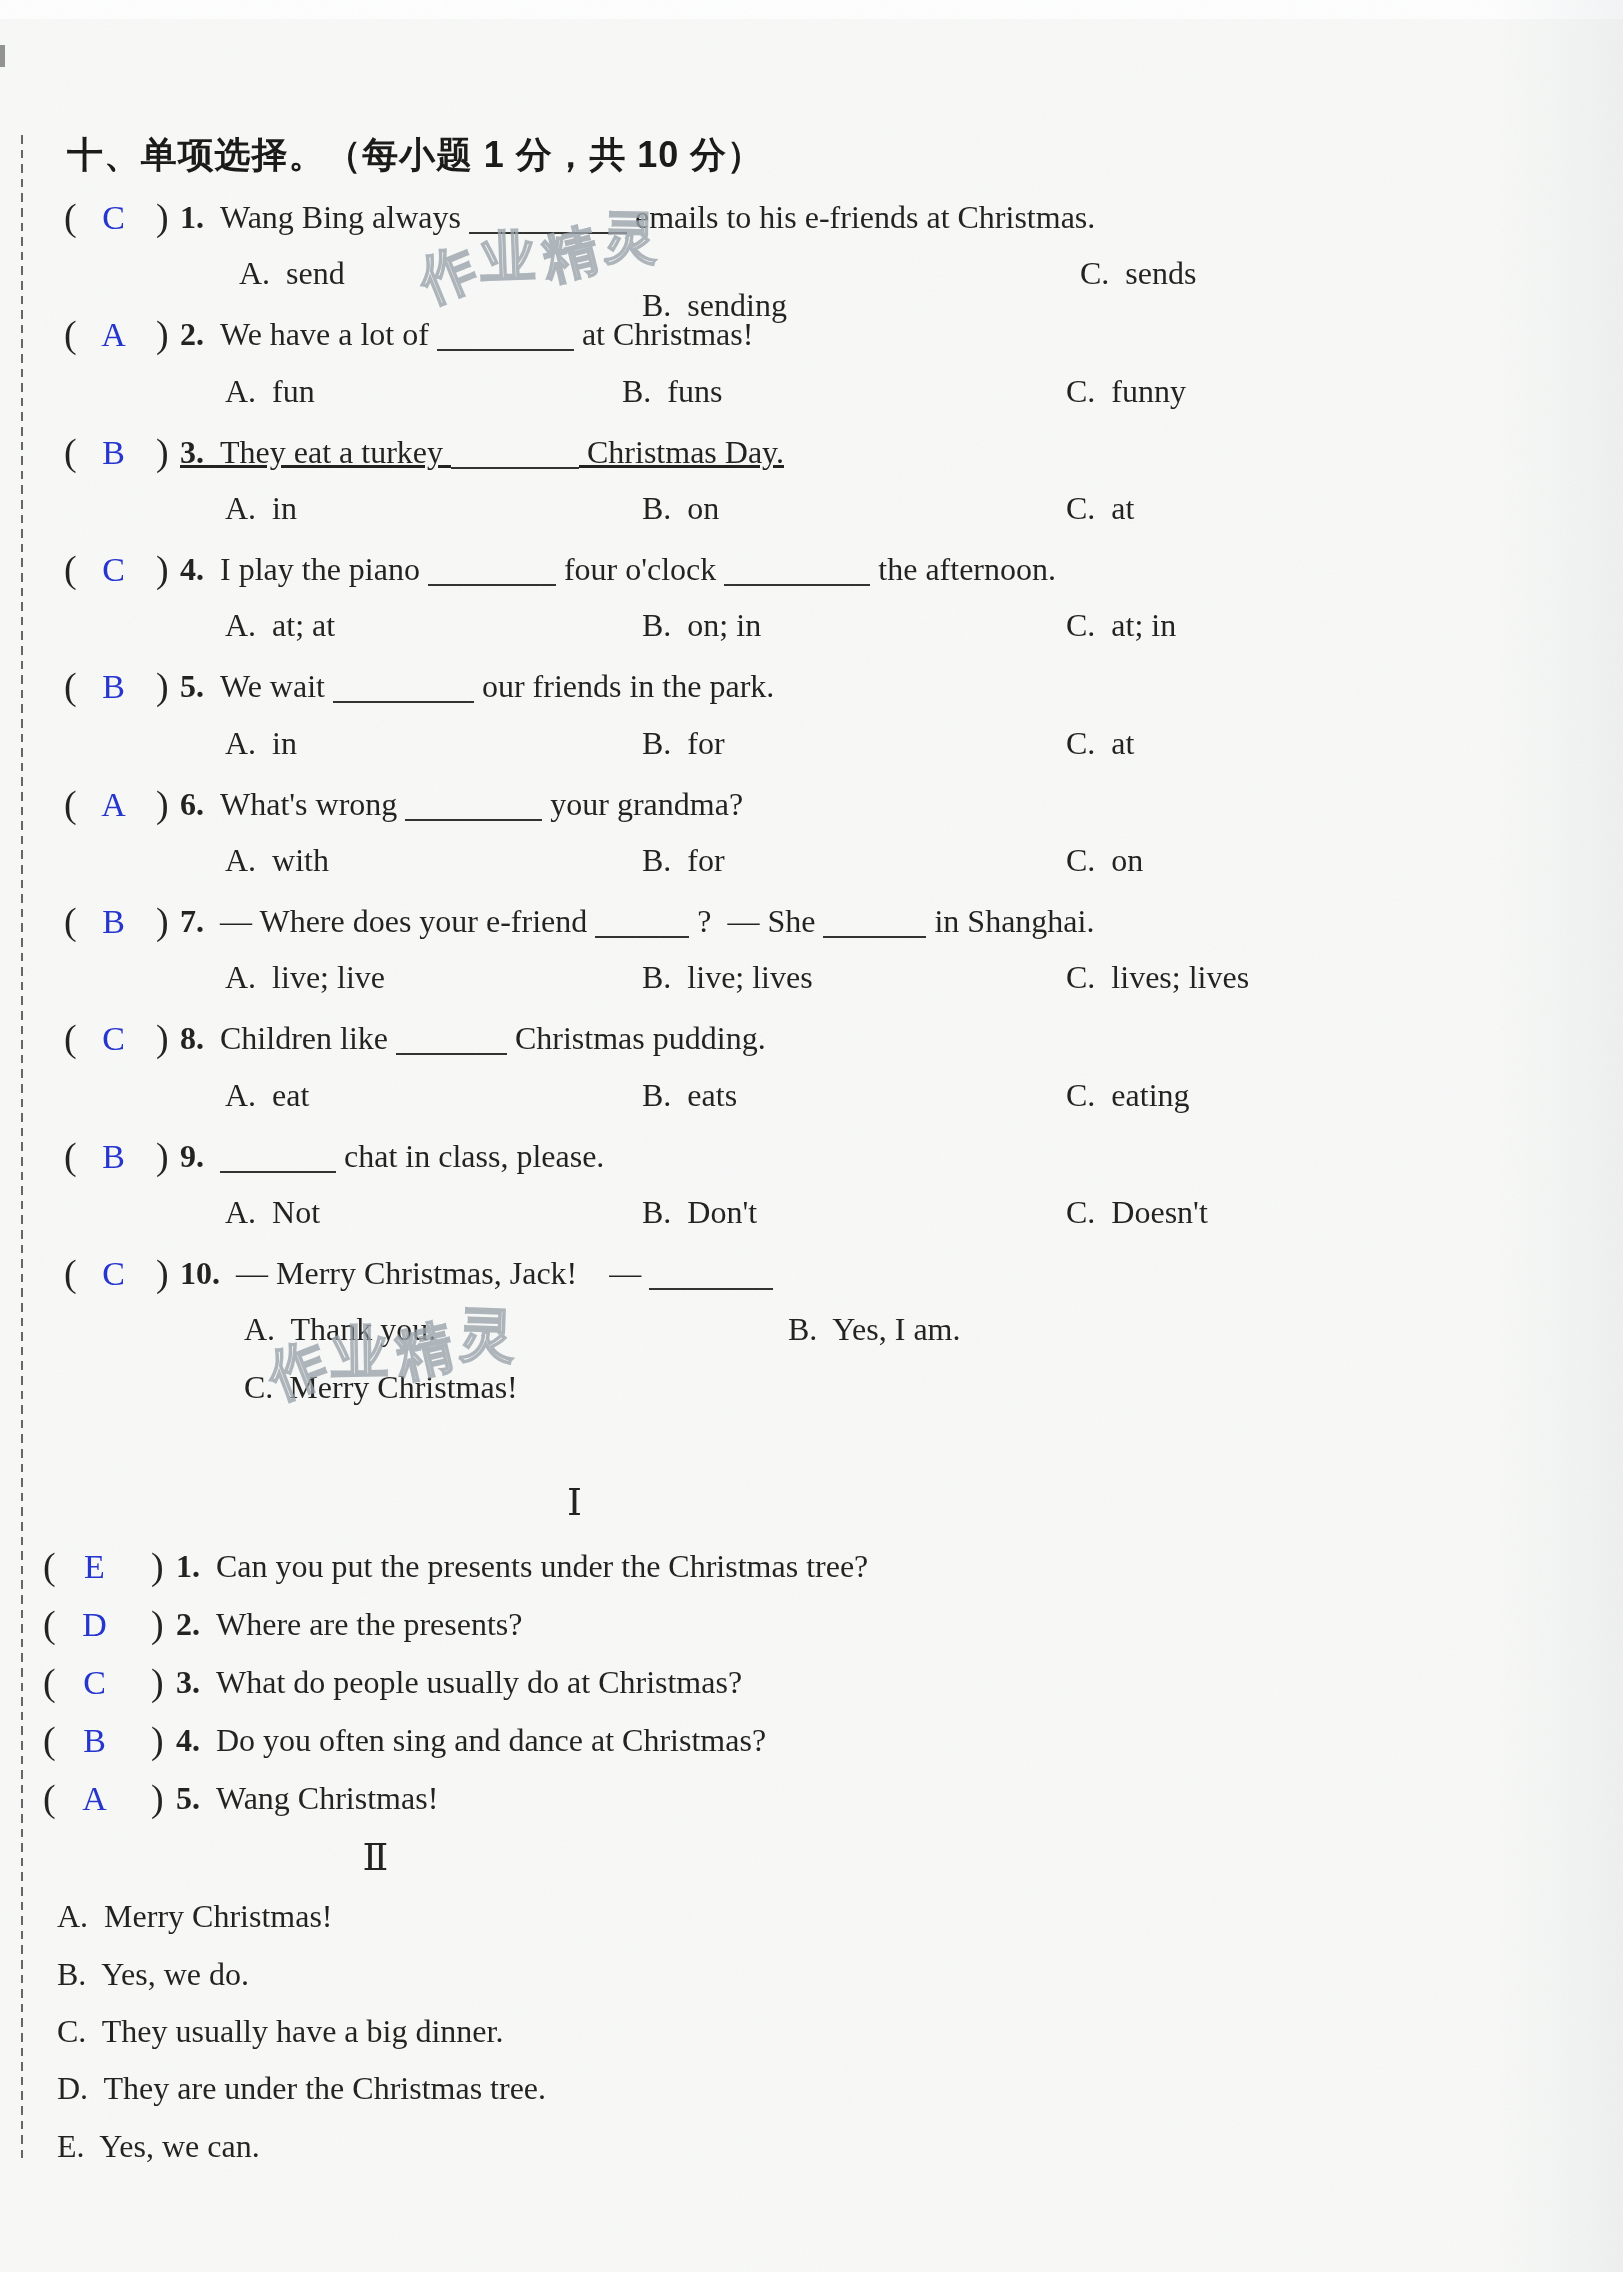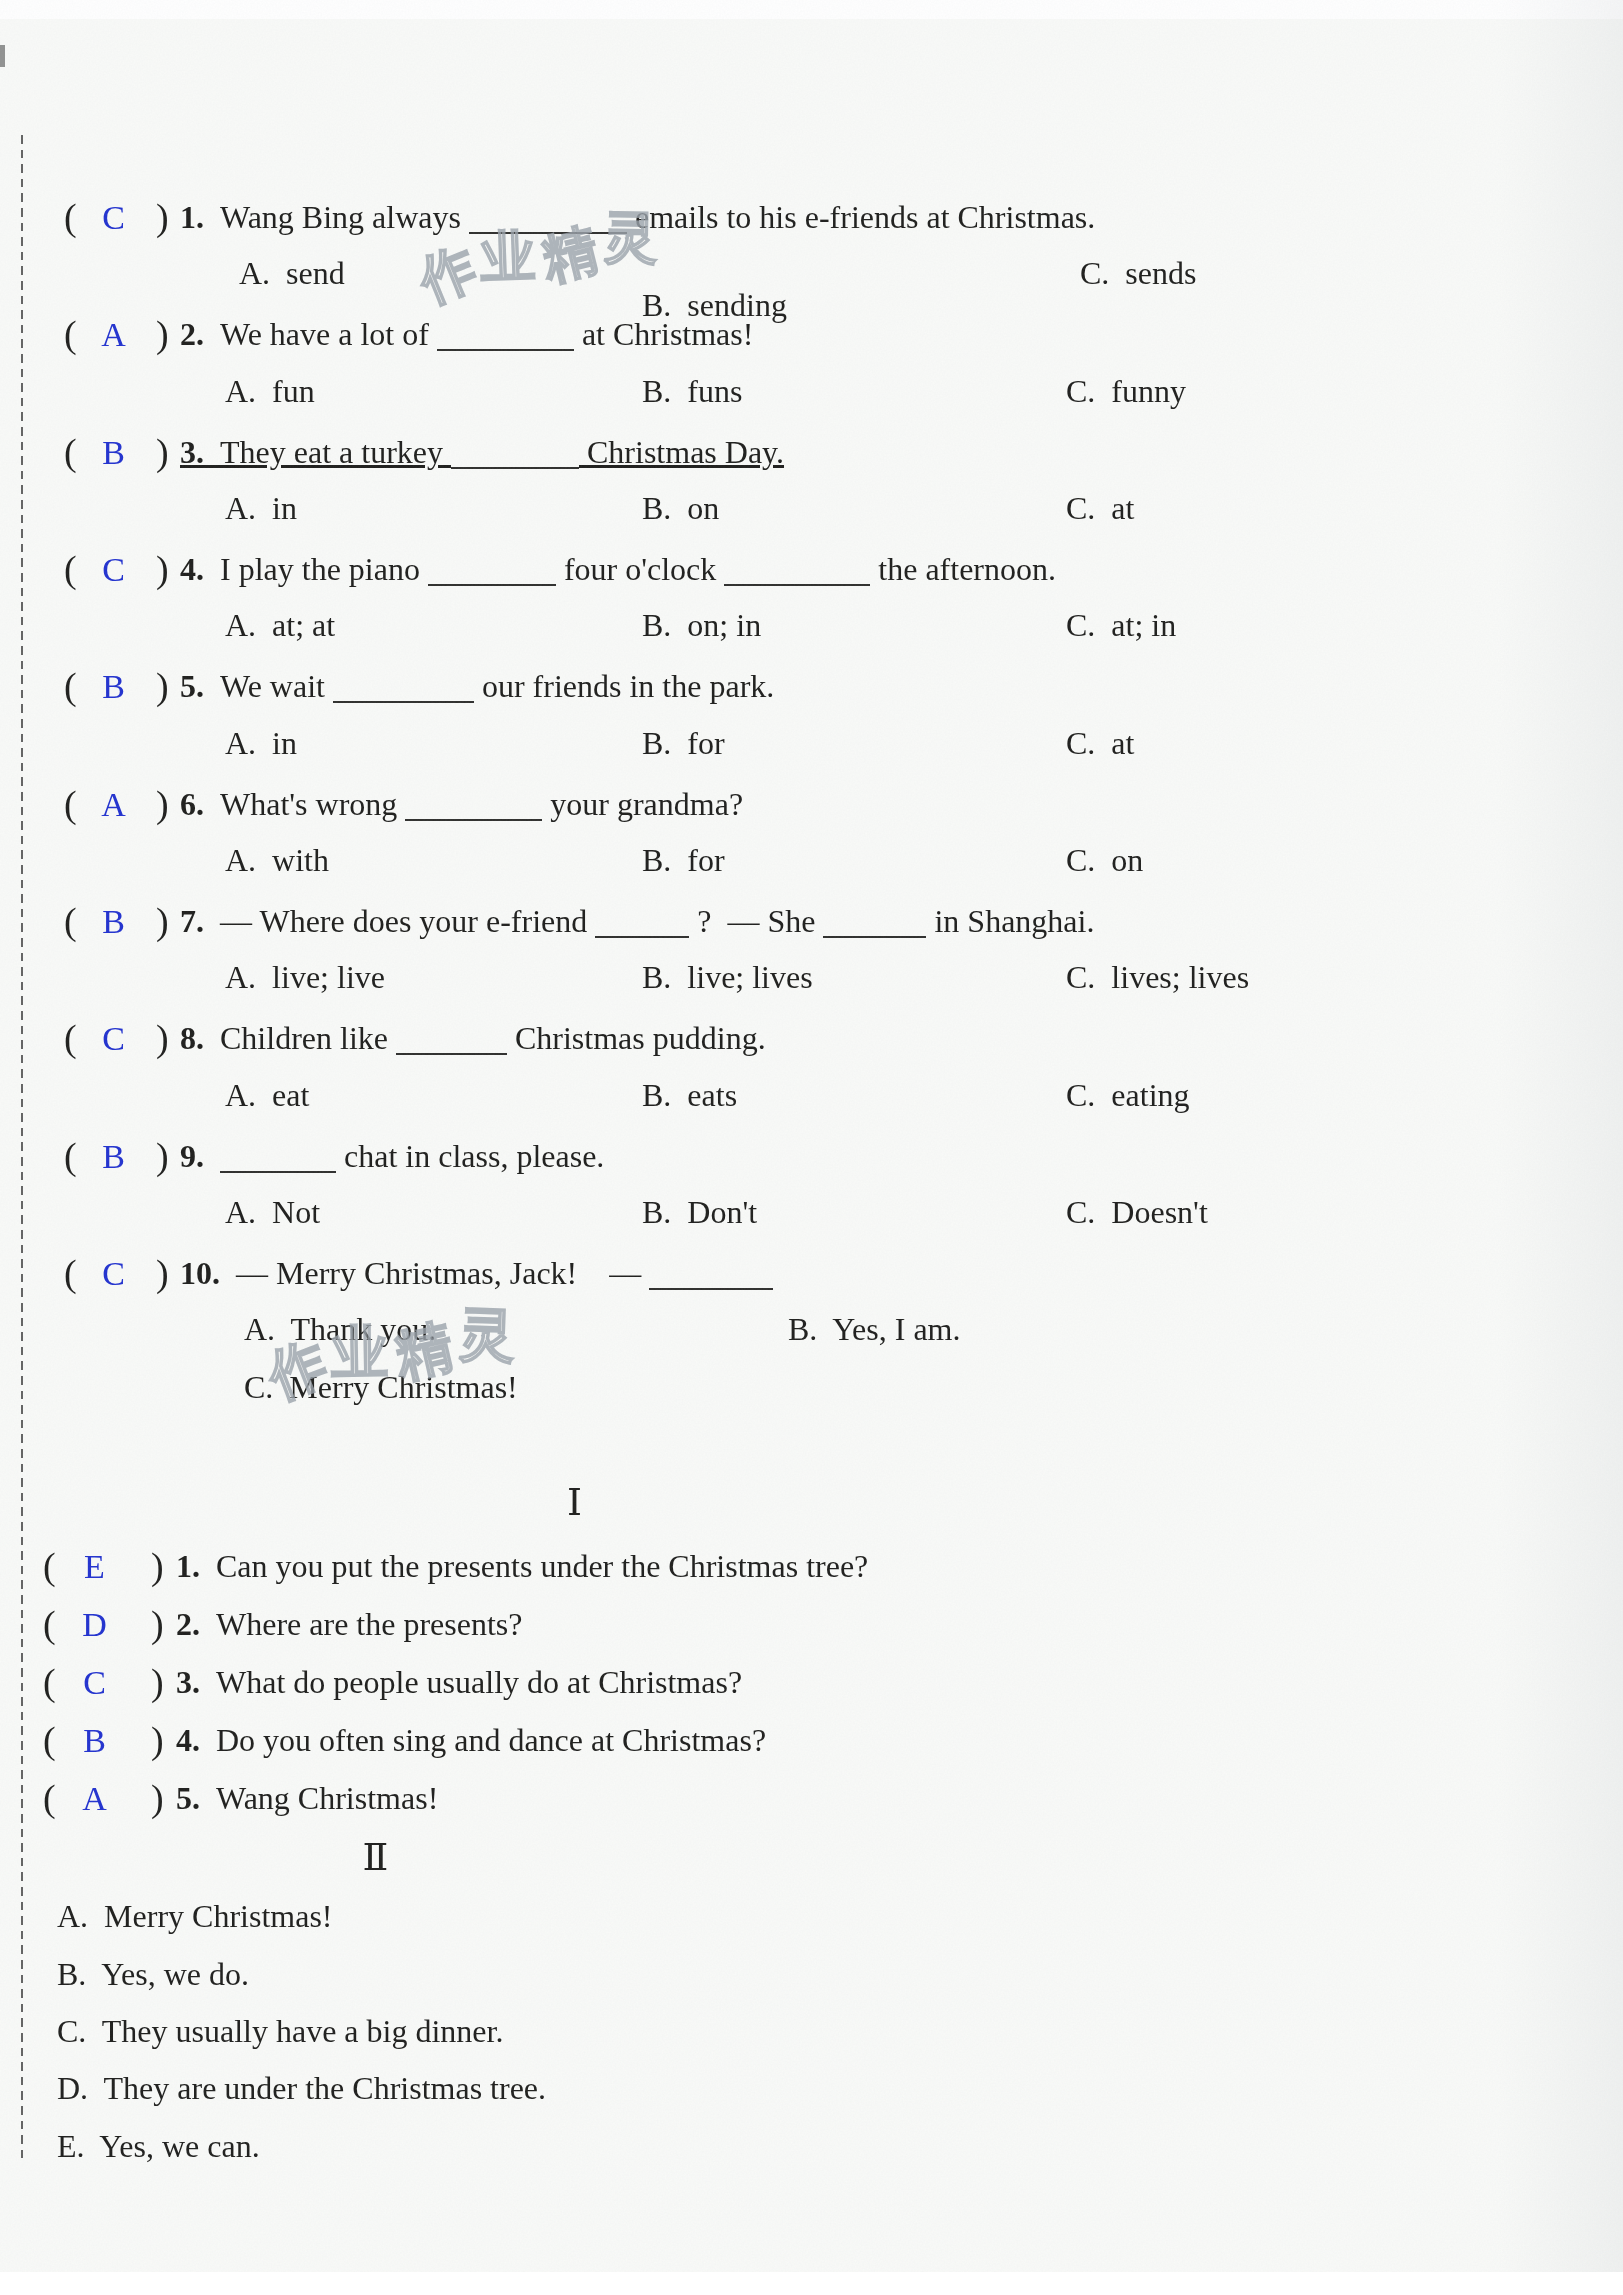--- a/index.html
+++ b/index.html
@@ -41,38 +41,39 @@
 </head>
 <body>
 
 <div class="page">
 
   <div class="band-top"></div>
   <div class="right-shade"></div>
   <div class="dash-rule"></div>
   <div class="corner-mark"></div>
 
+  <div class="sec-title" id="s1-title" style="left:67px;top:132px;">十、单项选择。（每小题 1 分，共 10 分）</div>
 
   <div id="mcq-root">
       <div>
         <div class="line paren" style="left: 64px; top: 198px;">(</div>
         <div class="line blue ans-box" style="left: 86px; top: 198px;">C</div>
         <div class="line paren" style="left: 156px; top: 198px;">)</div>
         <div class="line" style="left: 180px; top: 198px;"><b>1.  </b><span>Wang Bing always </span><span class="blank" style="width: 158px;"></span><span> emails to his e-friends at Christmas.</span></div>
         <div class="line" style="left: 239px; top: 254px;">A.  send</div>
         <div class="line" style="left: 642px; top: 254px; margin-top: 32px;">B.  sending</div>
         <div class="line" style="left: 1066px; top: 254px; margin-left: 14px;">C.  sends</div>
       </div>
       <div>
         <div class="line paren" style="left: 64px; top: 315px;">(</div>
         <div class="line blue ans-box" style="left: 86px; top: 315px;">A</div>
         <div class="line paren" style="left: 156px; top: 315px;">)</div>
         <div class="line" style="left: 180px; top: 315px;"><b>2.  </b><span>We have a lot of </span><span class="blank" style="width: 137px;"></span><span> at Christmas!</span></div>
         <div class="line" style="left: 225px; top: 372px;">A.  fun</div>
-        <div class="line" style="left: 642px; top: 372px;">B.  funs</div>
+        <div class="line" style="left: 622px; top: 372px;">B.  funs</div>
         <div class="line" style="left: 1066px; top: 372px;">C.  funny</div>
       </div>
       <div>
         <div class="line paren" style="left: 64px; top: 433px;">(</div>
         <div class="line blue ans-box" style="left: 86px; top: 433px;">B</div>
         <div class="line paren" style="left: 156px; top: 433px;">)</div>
         <div class="line" style="left: 180px; top: 433px; text-decoration: underline;"><b>3.  </b><span>They eat a turkey </span><span class="blank" style="width: 128px;"></span><span> Christmas Day.</span></div>
         <div class="line" style="left: 225px; top: 489px;">A.  in</div>
         <div class="line" style="left: 642px; top: 489px;">B.  on</div>
         <div class="line" style="left: 1066px; top: 489px;">C.  at</div>

